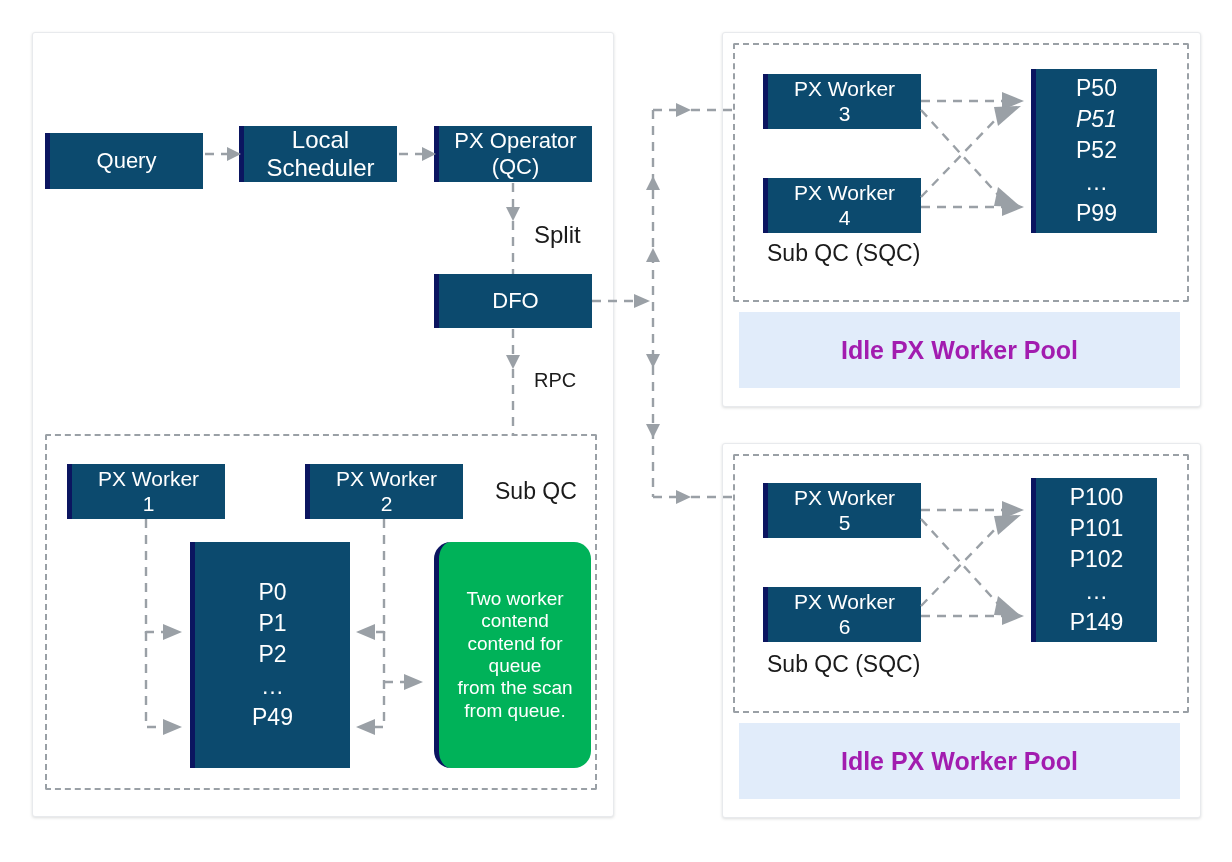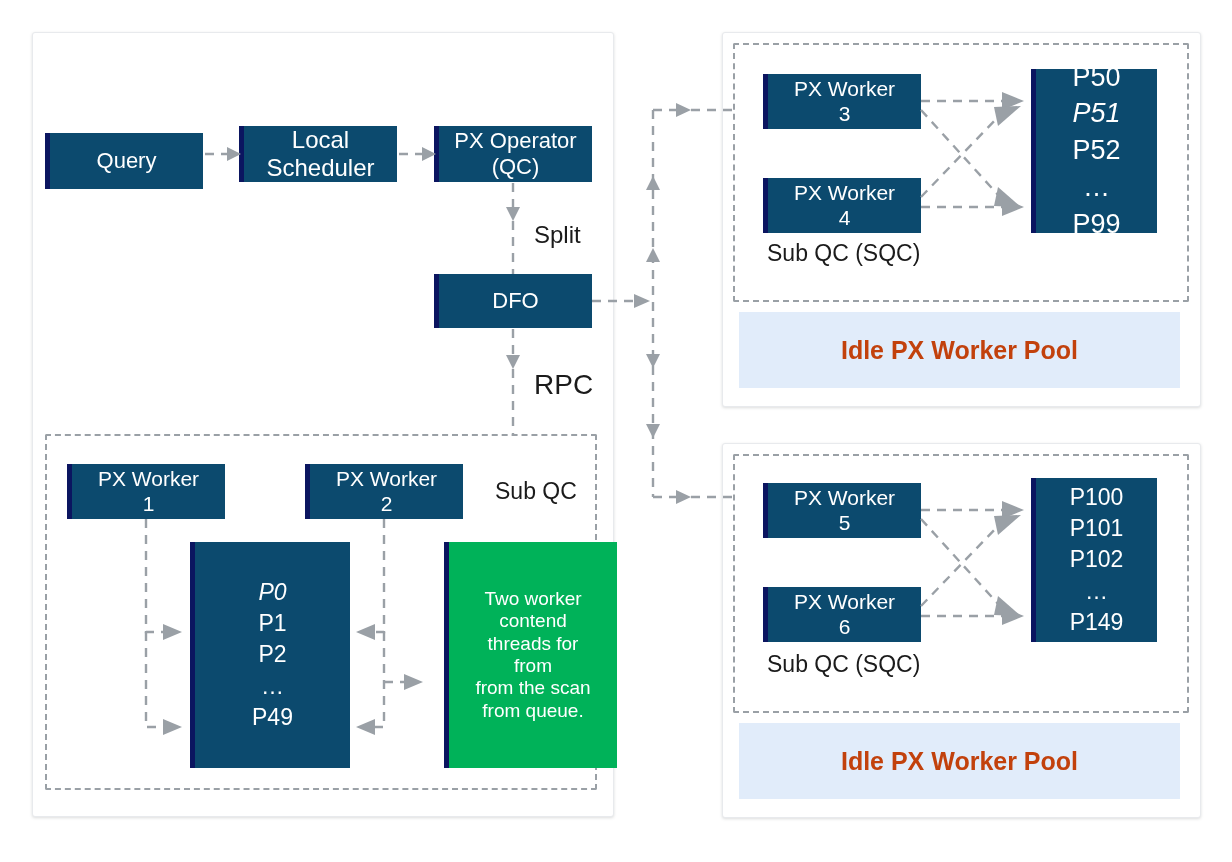--- a/index.html
+++ b/index.html
@@ -16,21 +16,21 @@
         text-align:center;color:#ffffff;line-height:1.18;}
   .node.blue{background:#0c4a6e;border-left:5px solid #0b1560;}
   .node.green{background:#00b259;border-left:5px solid #0b1560;}
   .node .lbl{display:block;width:100%;padding:0 4px;}
 
   
   .tlabel{position:absolute;color:#1b1b1b;white-space:nowrap;}
 
   
   .pool{position:absolute;box-sizing:border-box;background:#e1ecfa;display:flex;align-items:center;
-        justify-content:center;color:#c2410c;font-weight:bold;}
+        justify-content:center;color:#a21caf;font-weight:bold;}
 
   
   #wires{position:absolute;left:0;top:0;width:1232px;height:862px;pointer-events:none;}
   #wires path,#wires line{stroke:#9aa0a6;stroke-width:2.4;fill:none;stroke-dasharray:9 7;}
   #wires polygon{fill:#9aa0a6;stroke:none;}
 </style>
 </head>
 <body>
 
 <div id="stage">
@@ -53,21 +53,21 @@
   </div>
 
   <div class="node blue" style="left:434px;top:126px;width:158px;height:56px;font-size:22px;">
     <span class="lbl">
         <div>PX Operator</div>
         <div>(QC)</div>
       </span>
   </div>
 
   <div class="tlabel" style="left:534px;top:221px;font-size:24px;">Split</div>
-  <div class="tlabel" style="left:534px;top:369px;font-size:28px;">RPC</div>
+  <div class="tlabel" style="left:534px;top:369px;font-size:20px;">RPC</div>
 
   <div class="dashbox" style="left:45px;top:434px;width:548px;height:352px;"></div>
 
   <div class="node blue" style="left:67px;top:464px;width:158px;height:55px;font-size:21px;">
     <span class="lbl">
         <div>PX Worker</div>
         <div>1</div>
       </span>
   </div>
 
@@ -75,34 +75,34 @@
     <span class="lbl">
         <div>PX Worker</div>
         <div>2</div>
       </span>
   </div>
 
   <div class="tlabel" style="left:495px;top:478px;font-size:23px;">Sub QC</div>
 
   <div class="node blue" style="left:190px;top:542px;width:160px;height:226px;font-size:23px;">
     <span class="lbl">
-        <div style="margin: 0.18em 0px; font-style: italic;">P0</div>
+        <div style="margin: 0.18em 0px;">P0</div>
         <div style="margin: 0.18em 0px;">P1</div>
         <div style="margin: 0.18em 0px;">P2</div>
         <div style="margin: 0.18em 0px;">…</div>
         <div style="margin: 0.18em 0px;">P49</div>
       </span>
   </div>
 
-  <div class="node green" style="left:444px;top:542px;width:173px;height:226px;font-size:19px;">
+  <div class="node green" style="left:434px;top:542px;width:157px;height:226px;font-size:19px;border-radius:17px;">
     <span class="lbl">
         <div>Two worker</div>
         <div>contend</div>
-        <div>threads for</div>
-        <div>from</div>
+        <div>contend for</div>
+        <div>queue</div>
         <div>from the scan</div>
         <div>from queue.</div>
       </span>
   </div>
 
   <div class="panel" style="left:722px;top:32px;width:477px;height:373px;"></div>
 
   <div class="dashbox" style="left:733px;top:43px;width:452px;height:255px;"></div>
 
   <div class="node blue" style="left:763px;top:74px;width:158px;height:55px;font-size:21px;">
@@ -112,21 +112,21 @@
       </span>
   </div>
 
   <div class="node blue" style="left:763px;top:178px;width:158px;height:55px;font-size:21px;">
     <span class="lbl">
         <div>PX Worker</div>
         <div>4</div>
       </span>
   </div>
 
-  <div class="node blue" style="left:1031px;top:69px;width:126px;height:164px;font-size:27px;">
+  <div class="node blue" style="left:1031px;top:69px;width:126px;height:164px;font-size:23px;">
     <span class="lbl">
         <div style="margin: 0.18em 0px;">P50</div>
         <div style="margin: 0.18em 0px; font-style: italic;">P51</div>
         <div style="margin: 0.18em 0px;">P52</div>
         <div style="margin: 0.18em 0px;">…</div>
         <div style="margin: 0.18em 0px;">P99</div>
       </span>
   </div>
 
   <div class="tlabel" style="left:767px;top:240px;font-size:23px;">Sub QC (SQC)</div>

